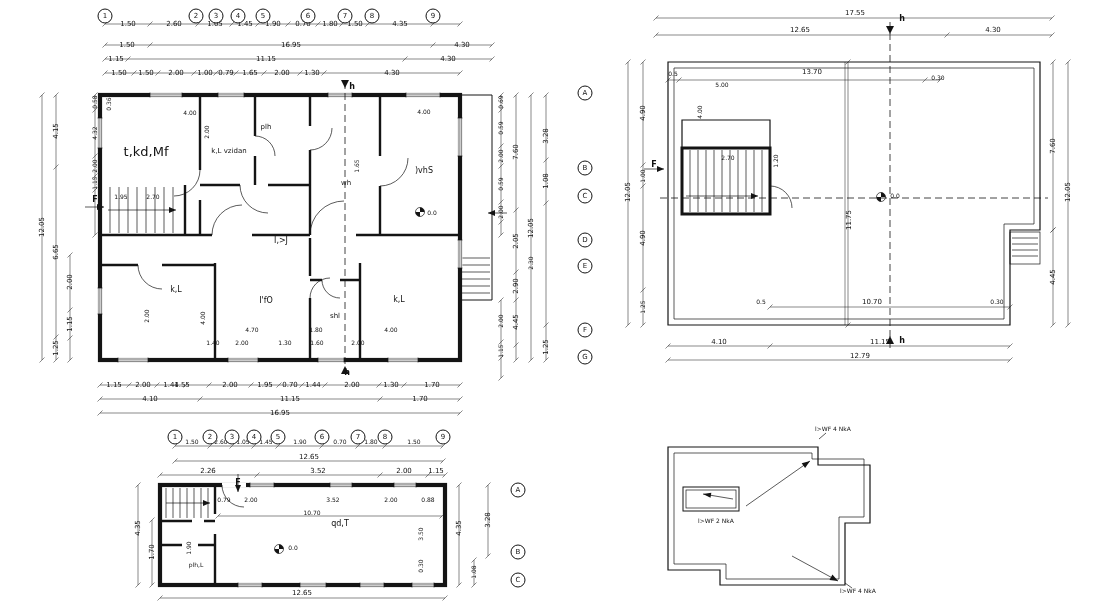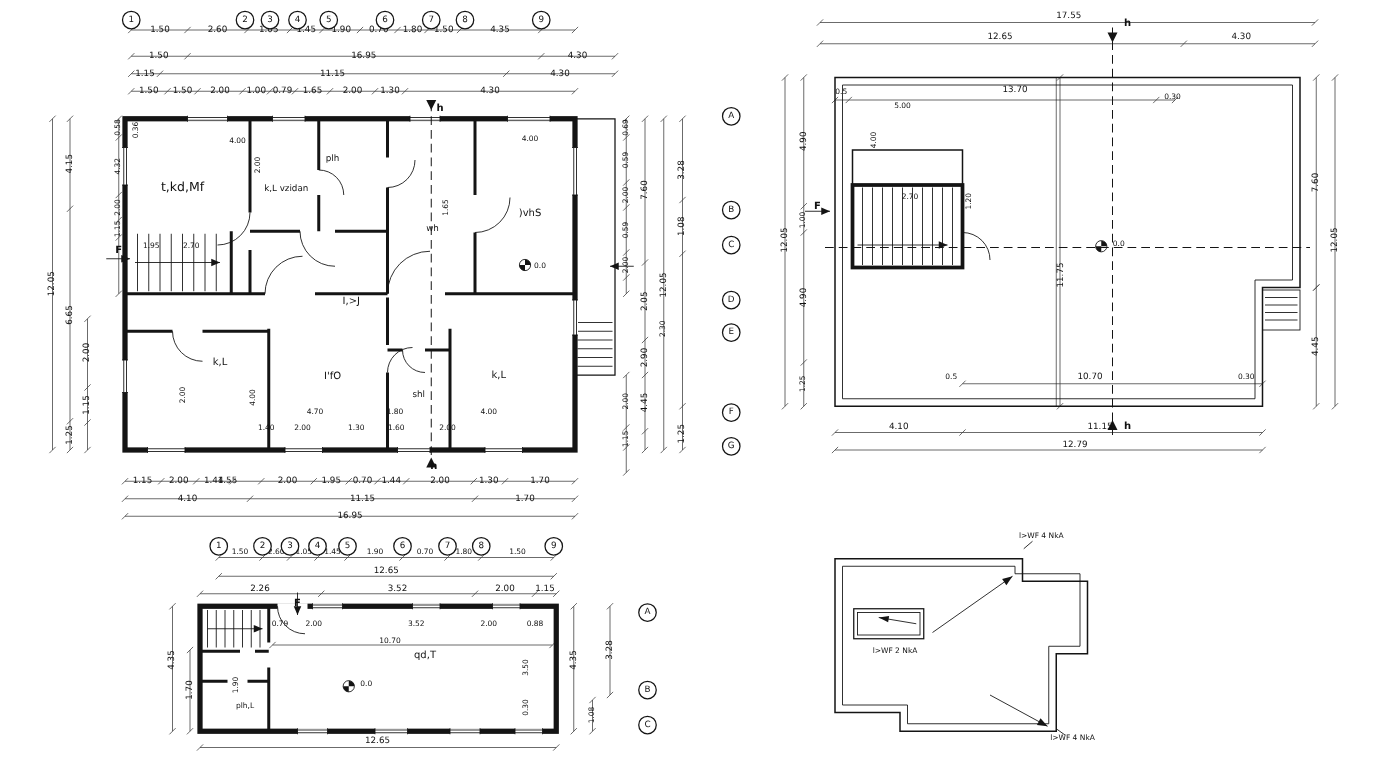--- a/index.html
+++ b/index.html
@@ -249,21 +249,21 @@
       <span class="lbl rot" style="left: 501px; top: 351px; font-size: 6px;">1.15</span>
       <span class="lbl rot" style="left: 516px; top: 152px;">7.60</span>
       <span class="lbl rot" style="left: 516px; top: 241px;">2.05</span>
       <span class="lbl rot" style="left: 516px; top: 286px;">2.90</span>
       <span class="lbl rot" style="left: 516px; top: 322px;">4.45</span>
       <span class="lbl rot" style="left: 531px; top: 228px;">12.05</span>
       <span class="lbl rot" style="left: 531px; top: 263px; font-size: 6px;">2.30</span>
       <span class="lbl rot" style="left: 546px; top: 136px;">3.28</span>
       <span class="lbl rot" style="left: 546px; top: 181px;">1.08</span>
       <span class="lbl rot" style="left: 546px; top: 347px;">1.25</span>
-      <span class="lbl room" style="left: 146px; top: 151px; font-size: 10px;">t,kd,Mf</span>
+      <span class="lbl room" style="left: 146px; top: 151px; font-size: 13px;">t,kd,Mf</span>
       <span class="lbl room" style="left: 229px; top: 151px; font-size: 7px;">k,L vzidan</span>
       <span class="lbl room" style="left: 266px; top: 127px; font-size: 7px;">plh</span>
       <span class="lbl room" style="left: 346px; top: 183px; font-size: 7px;">wh</span>
       <span class="lbl room" style="left: 424px; top: 171px;">)vhS</span>
       <span class="lbl room" style="left: 281px; top: 241px;">I,&gt;J</span>
       <span class="lbl room" style="left: 176px; top: 290px;">k,L</span>
       <span class="lbl room" style="left: 266px; top: 301px;">I'fO</span>
       <span class="lbl room" style="left: 335px; top: 316px; font-size: 7px;">shl</span>
       <span class="lbl room" style="left: 399px; top: 300px;">k,L</span>
       <span class="lbl" style="left: 432px; top: 213px; font-size: 6px;">0.0</span>

